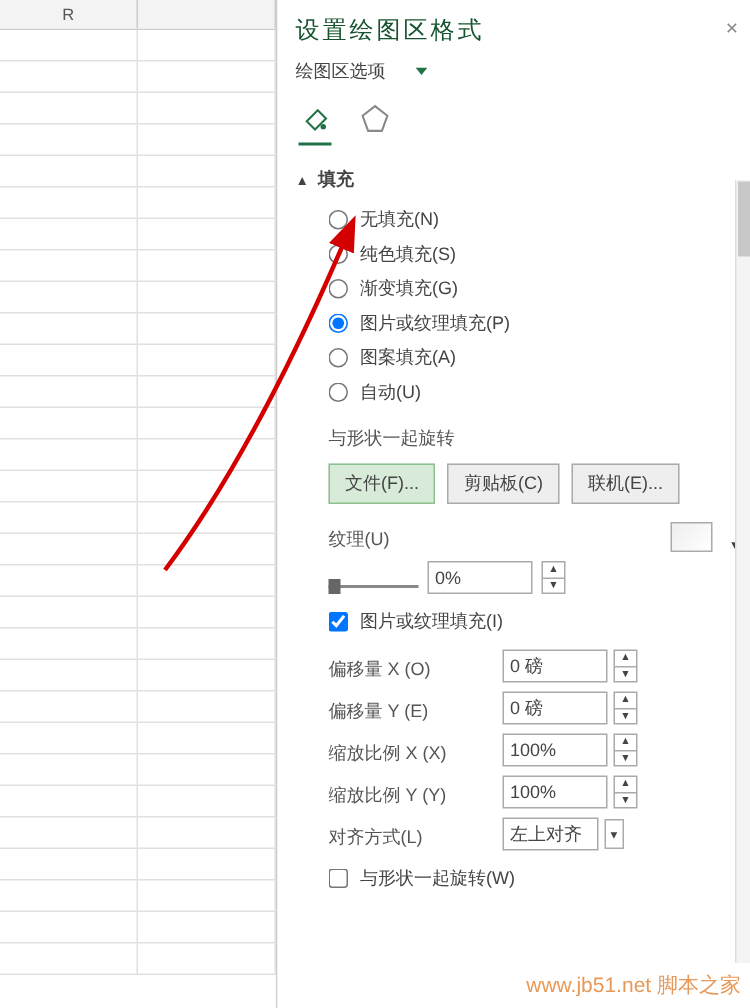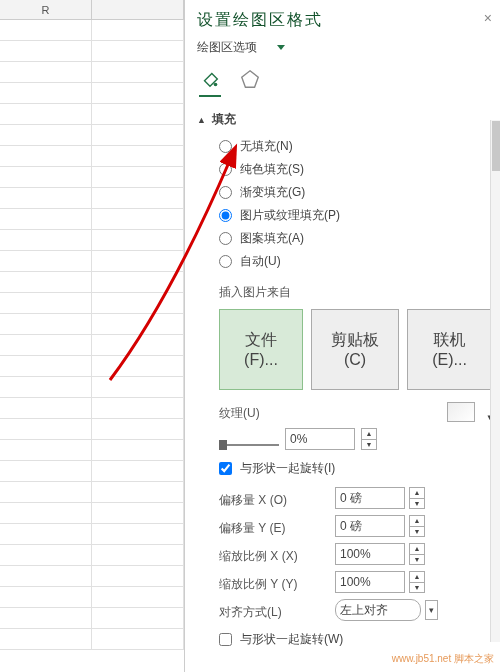--- a/index.html
+++ b/index.html
@@ -14,38 +14,38 @@
 .title{color:#14532d;font-size:16px;letter-spacing:2px;margin-bottom:8px}
 .subtitle{color:#217346;font-size:12px;display:flex;align-items:center;gap:20px;margin-bottom:12px}
 .tabicons{display:flex;gap:18px;margin:8px 0 14px 2px}
 .tabicons svg{width:22px;height:22px}
 .tabicons .act{border-bottom:2px solid #217346;padding-bottom:2px}
 .section{display:flex;align-items:center;gap:6px;color:#217346;font-weight:bold;margin:4px 0 10px}
 .radio{display:flex;align-items:center;gap:8px;margin:6px 0 6px 22px;color:#555}
 .radio input{width:13px;height:13px}
 .ilabel{margin:14px 0 8px 22px;color:#555}
 .btnrow{display:flex;gap:8px;margin-left:22px;margin-bottom:12px}
-.btn{border:1px solid #aaa;background:#eee;padding:20px 10px;font-size:16px}
+.btn{border:1px solid #aaa;background:#eee;padding:4px 10px;font-size:12px}
 .btn.hl{background:#d8ead8;border-color:#8cc08c}
 .kv{display:flex;align-items:flex-end;margin:6px 0 6px 22px;gap:6px}
 .kv .l{flex:0 0 110px;color:#555}
 .kv .r{display:flex;align-items:center;gap:4px}
 .txin{width:70px;height:22px;border:1px solid #aaa;padding:0 4px;background:#fff}
 .spin{width:16px;height:22px;border:1px solid #aaa;display:flex;flex-direction:column}
 .spin div{flex:1;display:flex;align-items:center;justify-content:center;font-size:7px;border-bottom:1px solid #aaa}
 .spin div:last-child{border:none}
 .slider{width:60px;height:10px;position:relative;display:inline-block}
 .slider::before{content:"";position:absolute;left:0;right:0;top:4px;height:2px;background:#888}
 .slider::after{content:"";position:absolute;left:0;top:0;width:8px;height:10px;background:#666}
 .chk{display:flex;align-items:center;gap:8px;margin:10px 0 10px 22px}
 .chk input{width:13px;height:13px}
 .texsw{width:28px;height:20px;border:1px solid #aaa;background:linear-gradient(135deg,#eee,#fff);margin-left:auto;margin-right:6px}
 .closebtn{position:absolute;top:10px;right:8px;font-size:14px;color:#888}
 .arrow{position:absolute;left:90px;top:140px;pointer-events:none;z-index:5}
-.wm{position:absolute;right:6px;bottom:6px;font-size:10px;color:#e08030;opacity:.8}
+.wm{position:absolute;right:6px;bottom:6px;font-size:14px;color:#e08030;opacity:.8}
 .scrollbar{position:absolute;right:0;top:120px;bottom:30px;width:10px;background:#f4f4f4;border-left:1px solid #ddd}
 .sbthumb{width:8px;height:50px;background:#c8c8c8;margin:1px}
 </style>
 </head>
 <body>
 
 <div class="wrap">
   <div class="sheet">
     <div class="colhdr">
       <div class="colcell">R</div>
@@ -216,21 +216,21 @@
       </label>
     <label class="radio">
         <input type="radio" name="fill" style="">
         <span>图案填充(A)</span>
       </label>
     <label class="radio">
         <input type="radio" name="fill" style="">
         <span>自动(U)</span>
       </label>
 
-    <div class="ilabel">插入图片来自</div>
+    <div class="ilabel">与形状一起旋转</div>
     <div class="btnrow">
       <button class="btn hl">文件(F)...</button>
       <button class="btn">剪贴板(C)</button>
       <button class="btn">联机(E)...</button>
     </div>
 
     <div class="kv">
       <span class="l">纹理(U)</span>
       <div class="texsw"></div>
       <span style="font-size:9px">▾</span>
@@ -240,21 +240,21 @@
       <span class="slider"></span>
       <input class="txin" value="0%" style="">
       <div class="spin">
           <div>▲</div>
           <div>▼</div>
         </div>
     </div>
 
     <label class="chk">
         <input type="checkbox" checked="" style="">
-        <span>与形状一起旋转(I)</span>
+        <span>图片或纹理填充(I)</span>
       </label>
 
     <div class="kv">
         <span class="l">偏移量 X (O)</span>
         <span class="r">
           <input class="txin" value="0 磅" style="">
           <div class="spin">
             <div>▲</div>
             <div>▼</div>
           </div>
@@ -286,21 +286,21 @@
           <input class="txin" value="100%" style="">
           <div class="spin">
             <div>▲</div>
             <div>▼</div>
           </div>
         </span>
       </div>
     <div class="kv">
         <span class="l">对齐方式(L)</span>
         <span class="r">
-          <input class="txin" style="width: 86px; border-radius: 10px;" value="左上对齐">
+          <input class="txin" style="width: 64px;" value="左上对齐">
           <span style="font-size:9px;border:1px solid #aaa;padding:4px 3px">▾</span>
         </span>
       </div>
     <label class="chk">
         <input type="checkbox" style="">
         <span>与形状一起旋转(W)</span>
       </label>
 
     <div class="scrollbar">
         <div class="sbthumb"></div>

